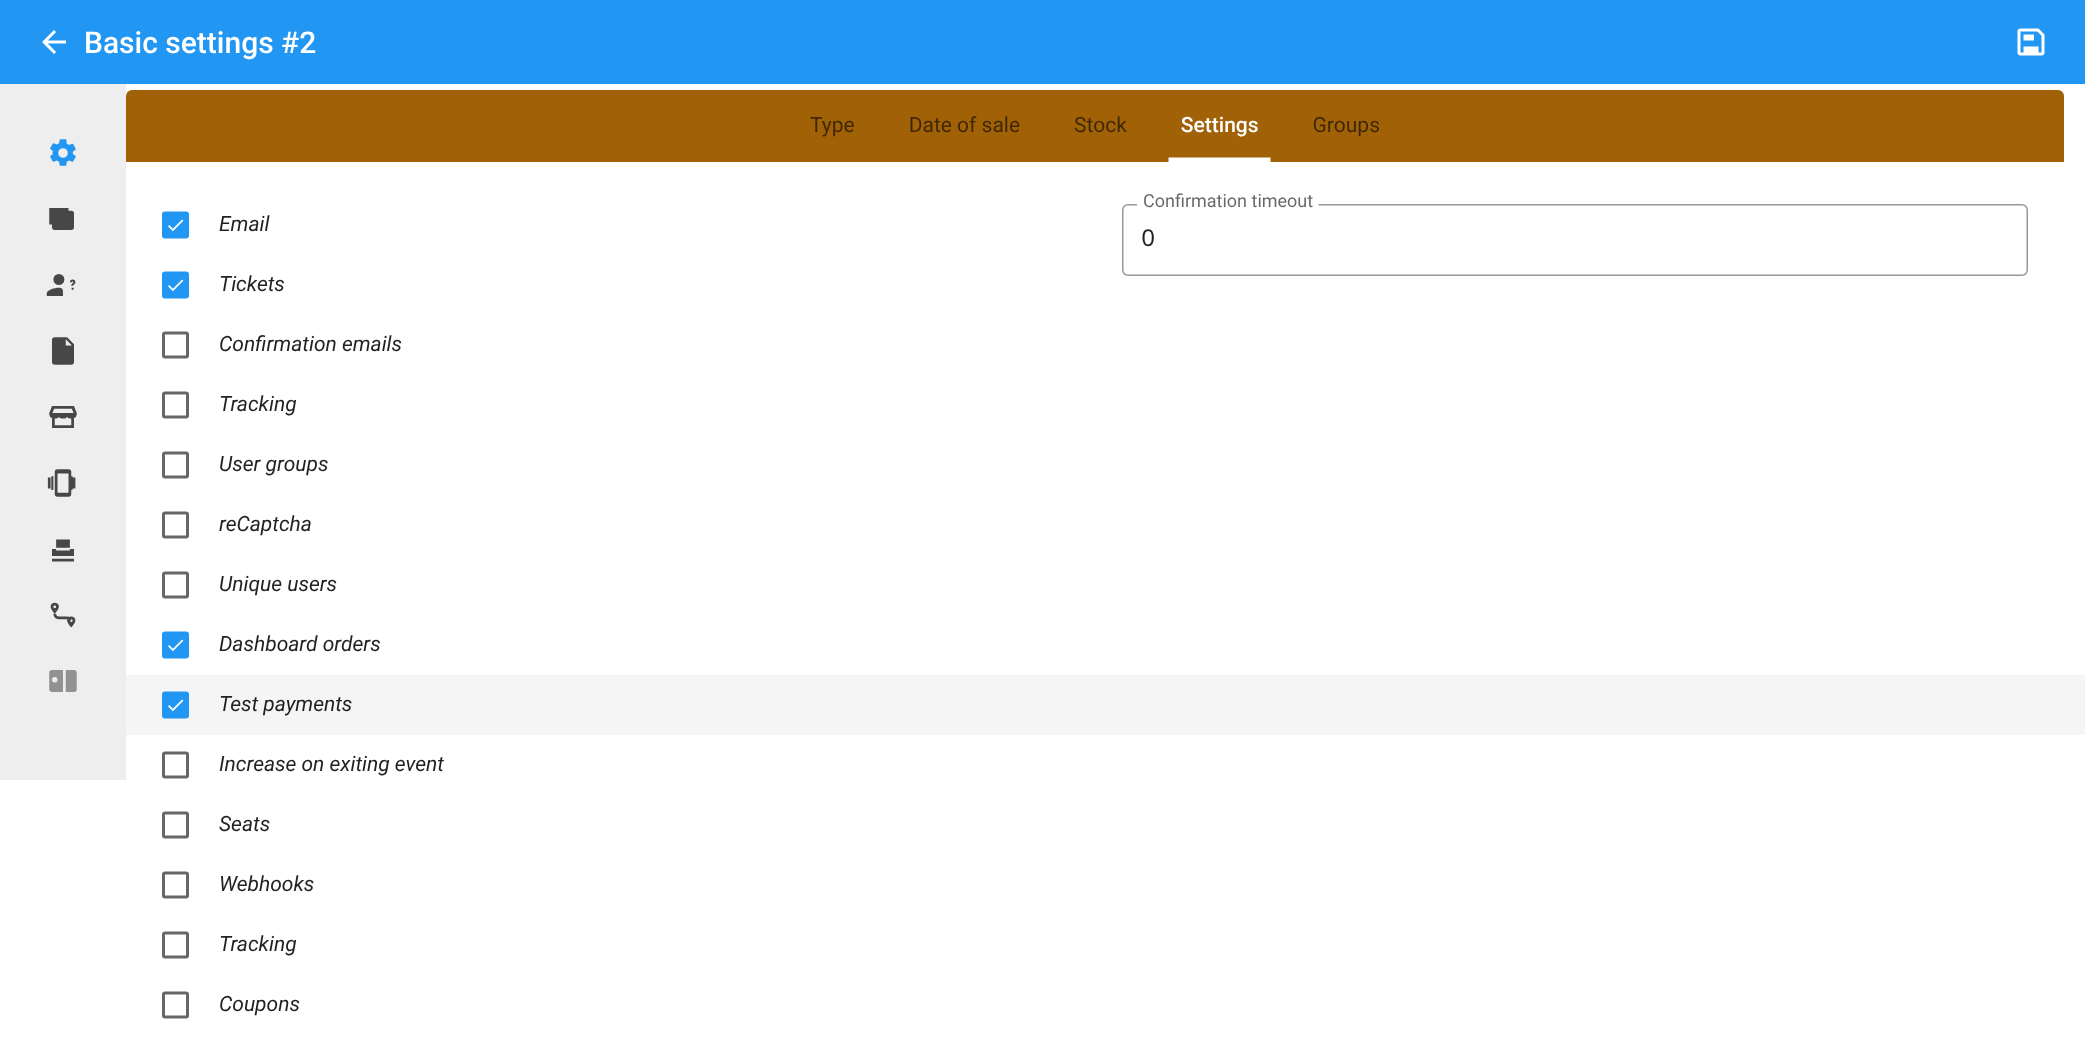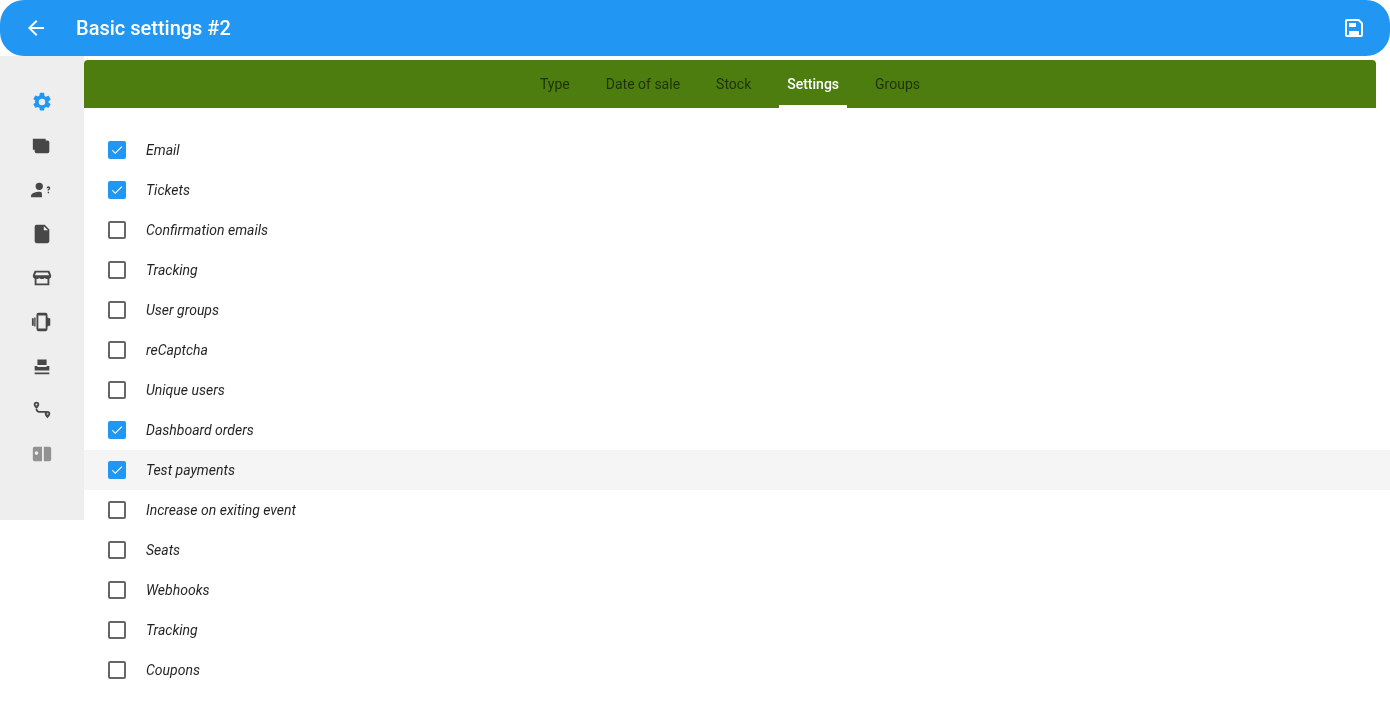--- a/index.html
+++ b/index.html
@@ -12,22 +12,20 @@
     }
 
     
     .appbar {
       height: 56px;
       background: #2196F3;
       color: #fff;
       display: flex;
       align-items: center;
       padding: 0 16px;
-      gap: 20px;
-      border-radius: 24px;
     }
     .appbar .icon-btn {
       width: 40px; height: 40px;
       display: flex; align-items: center; justify-content: center;
       border-radius: 50%;
       cursor: pointer;
     }
     .appbar .title {
       font-size: 20px;
       font-weight: 500;
@@ -61,21 +59,21 @@
 
     
     .content {
       flex: 1;
       padding: 4px 14px 0 0;
       overflow: hidden;
     }
 
     
     .tabsbar {
-      background: #4d7c0f;
+      background: #a16207;
       height: 48px;
       display: flex;
       align-items: flex-end;
       justify-content: center;
       gap: 36px;
       color: rgba(0,0,0,0.87);
       border-radius: 4px 4px 0 0;
     }
     .tabsbar .tab {
       font-size: 14px;
@@ -320,16 +318,20 @@
           <div class="row">
             <div class="checkbox"></div>
             <span class="row-label">Tracking</span>
           </div>
           <div class="row">
             <div class="checkbox"></div>
             <span class="row-label">Coupons</span>
           </div>
         </div>
       <div class="right-col">
+        <div class="textfield">
+          <span class="floating-label">Confirmation timeout</span>
+          <input type="text" value="0" style="">
+        </div>
       </div>
     </div>
   </div>
 </div>
 
 </body></html>

